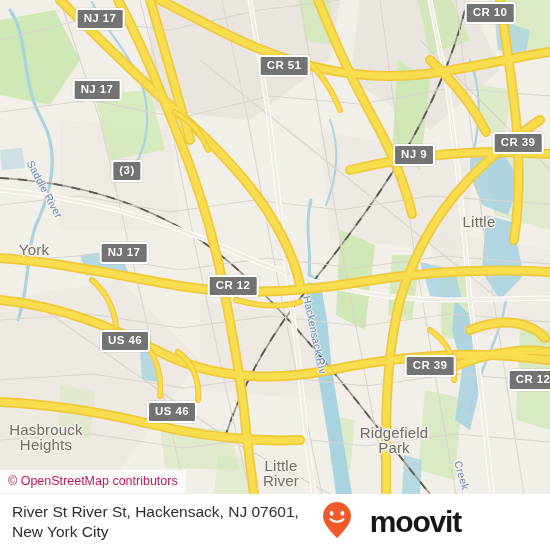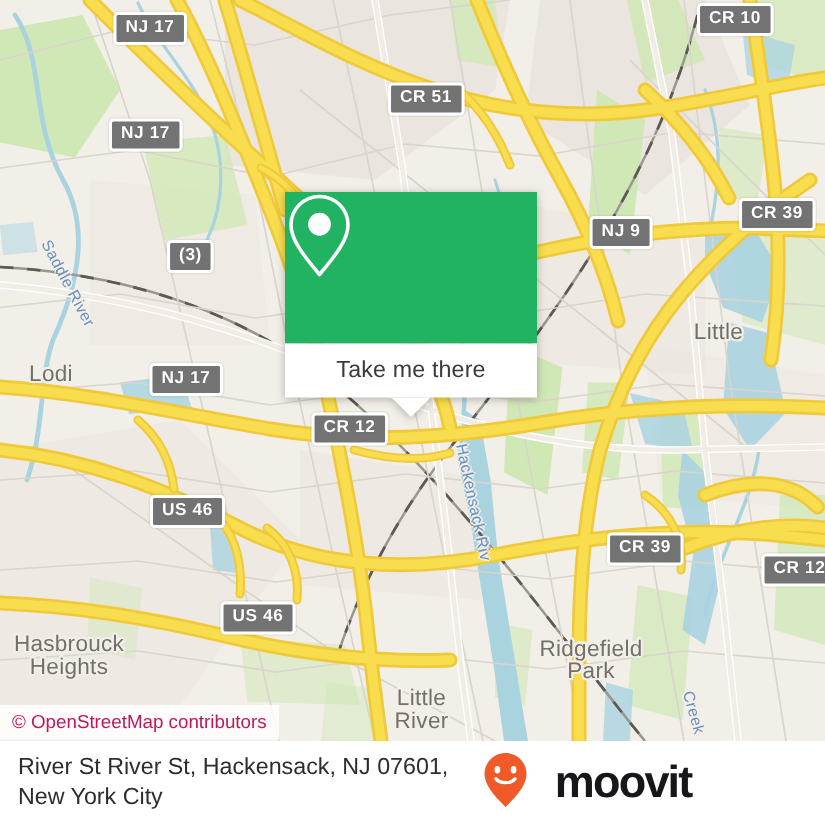--- a/index.html
+++ b/index.html
@@ -302,21 +302,21 @@
           <path d="M236 300 C 258 306, 280 308, 300 302"></path>
           <path d="M430 330 C 448 342, 456 360, 454 380"></path>
           <path d="M306 60 C 320 72, 332 90, 340 110"></path>
           <path d="M174 112 C 190 120, 202 134, 208 150"></path>
           <path d="M92 280 C 106 292, 114 308, 116 326"></path>
         </g>
 
       </g>
     </svg>
 
-    <div class="place center" style="left:34px;top:242px;">Lodi</div>
+    <div class="place center" style="left:34px;top:242px;">York</div>
     <div class="place center" style="left:479px;top:214px;">Little</div>
     <div class="place center" style="left:46px;top:422px;">Hasbrouck
 Heights</div>
     <div class="place center" style="left:394px;top:425px;">Ridgefield
 Park</div>
     <div class="place center" style="left:281px;top:458px;">Little
 River</div>
 
     <div class="waterlbl" style="left:30px;top:155px;transform:rotate(62deg);">Saddle River</div>
     <div class="waterlbl" style="left:307px;top:290px;transform:rotate(78deg);">Hackensack Riv</div>
@@ -331,32 +331,20 @@
     <div class="shield" style="left:127px;top:160px;">(3)</div>
     <div class="shield" style="left:124px;top:242px;">NJ 17</div>
     <div class="shield" style="left:233px;top:275px;">CR 12</div>
     <div class="shield" style="left:125px;top:330px;">US 46</div>
     <div class="shield" style="left:430px;top:355px;">CR 39</div>
     <div class="shield" style="left:533px;top:369px;">CR 12</div>
     <div class="shield" style="left:172px;top:401px;">US 46</div>
 
     <div id="osm-attr">© OpenStreetMap contributors</div>
 
-    <div id="popup">
-      <div id="popup-image">
-        <span>
-          <svg width="46" height="58" viewBox="0 0 46 58" fill="none" xmlns="http://www.w3.org/2000/svg">
-            <path d="M23 3 C 12.5 3, 4 11.5, 4 22 C 4 31, 11 41, 23 55 C 35 41, 42 31, 42 22 C 42 11.5, 33.5 3, 23 3 Z" stroke="#ffffff" stroke-width="2.4" fill="none" stroke-linejoin="round"></path>
-            <circle cx="23" cy="21.5" r="7.6" fill="#ffffff"></circle>
-          </svg>
-        </span>
-      </div>
-      <div id="popup-label">Take me there</div>
-      <div id="popup-tail"></div>
-    </div>
 
   </div>
 
   <div id="footer">
     <div id="footer-address">River St River St, Hackensack, NJ 07601, New York City</div>
     <div id="brand">
       <span id="brand-mark">
         <svg width="30" height="38" viewBox="0 0 30 38" xmlns="http://www.w3.org/2000/svg">
           <path d="M15 1 C 7.2 1, 1 7.2, 1 15 C 1 21.6, 6.4 28.6, 15 37 C 23.6 28.6, 29 21.6, 29 15 C 29 7.2, 22.8 1, 15 1 Z" fill="#ef5a28"></path>
           <ellipse cx="9.6" cy="12.2" rx="1.9" ry="2.5" fill="#ffffff"></ellipse>

